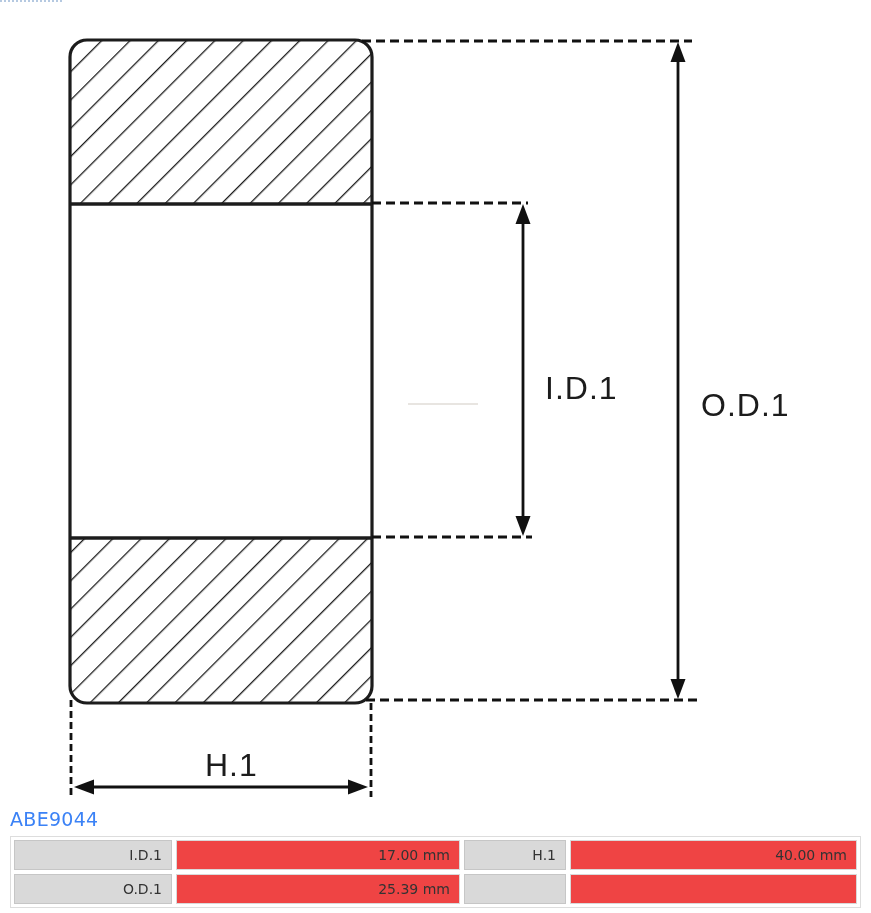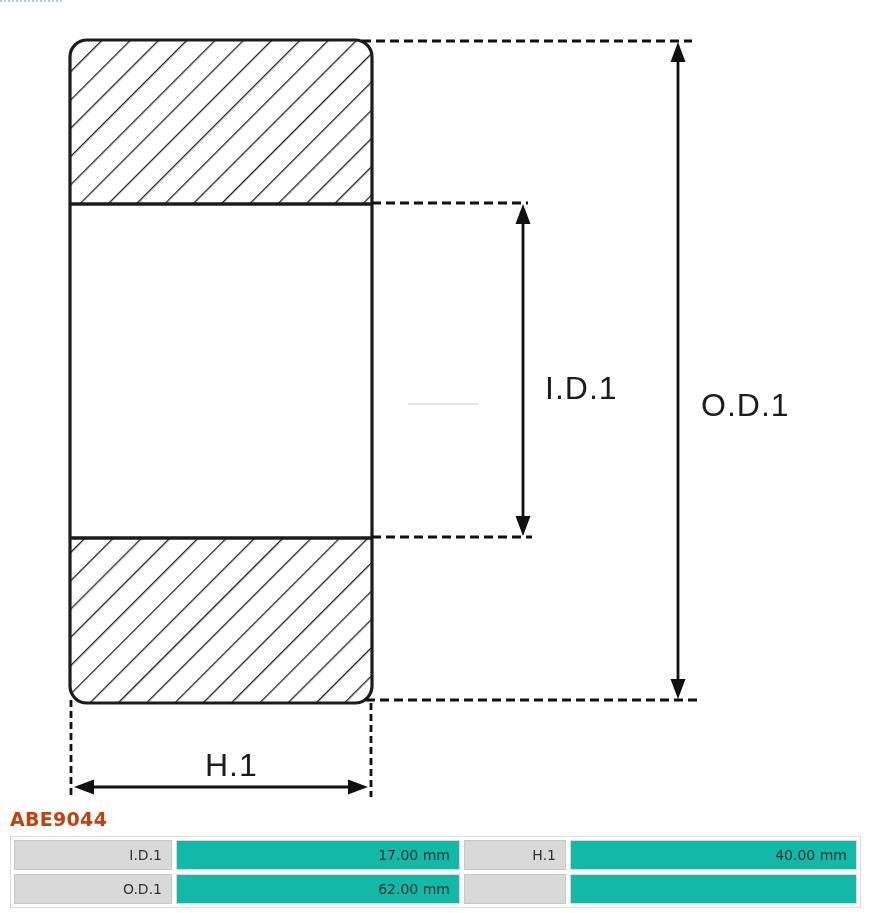--- a/index.html
+++ b/index.html
@@ -34,22 +34,22 @@
     font-family: "Liberation Sans", sans-serif;
     font-size: 32px;
     letter-spacing: 1px;
   }
   .product-code {
     position: absolute;
     left: 10px;
     top: 808px;
     font-family: "DejaVu Sans", sans-serif;
     font-size: 19px;
-    font-weight: 700;
-    color: #c2410c;
+    font-weight: 400;
+    color: #3b82f6;
     letter-spacing: 0.3px;
   }
   .spec-table {
     position: absolute;
     left: 10px;
     top: 836px;
     width: 851px;
     box-sizing: border-box;
     border: 1px solid #ddd;
     background: #ffffff;
@@ -67,21 +67,21 @@
     padding-right: 9px;
     font-size: 14px;
     color: #333333;
     font-family: "DejaVu Sans", "Liberation Sans", sans-serif;
   }
   .cell.label {
     background: #d9d9d9;
     border: 1px solid #c6c6c6;
   }
   .cell.value {
-    background: #14b8a6;
+    background: #ef4444;
     border: 1px solid #d9d9d9;
   }
 </style>
 </head>
 <body>
 
 <div class="selection-artifact"></div>
 
 <svg class="diagram" width="871" height="806" viewBox="0 0 871 806" xmlns="http://www.w3.org/2000/svg">
   <defs>
@@ -142,16 +142,16 @@
 
 <div class="product-code">ABE9044</div>
 
 <div class="spec-table">
   <div class="cell label">I.D.1</div>
   <div class="cell value">17.00 mm</div>
   <div class="cell label">H.1</div>
   <div class="cell value">40.00 mm</div>
 
   <div class="cell label">O.D.1</div>
-  <div class="cell value">62.00 mm</div>
+  <div class="cell value">25.39 mm</div>
   <div class="cell label"></div>
   <div class="cell value"></div>
 </div>
 
 </body></html>

